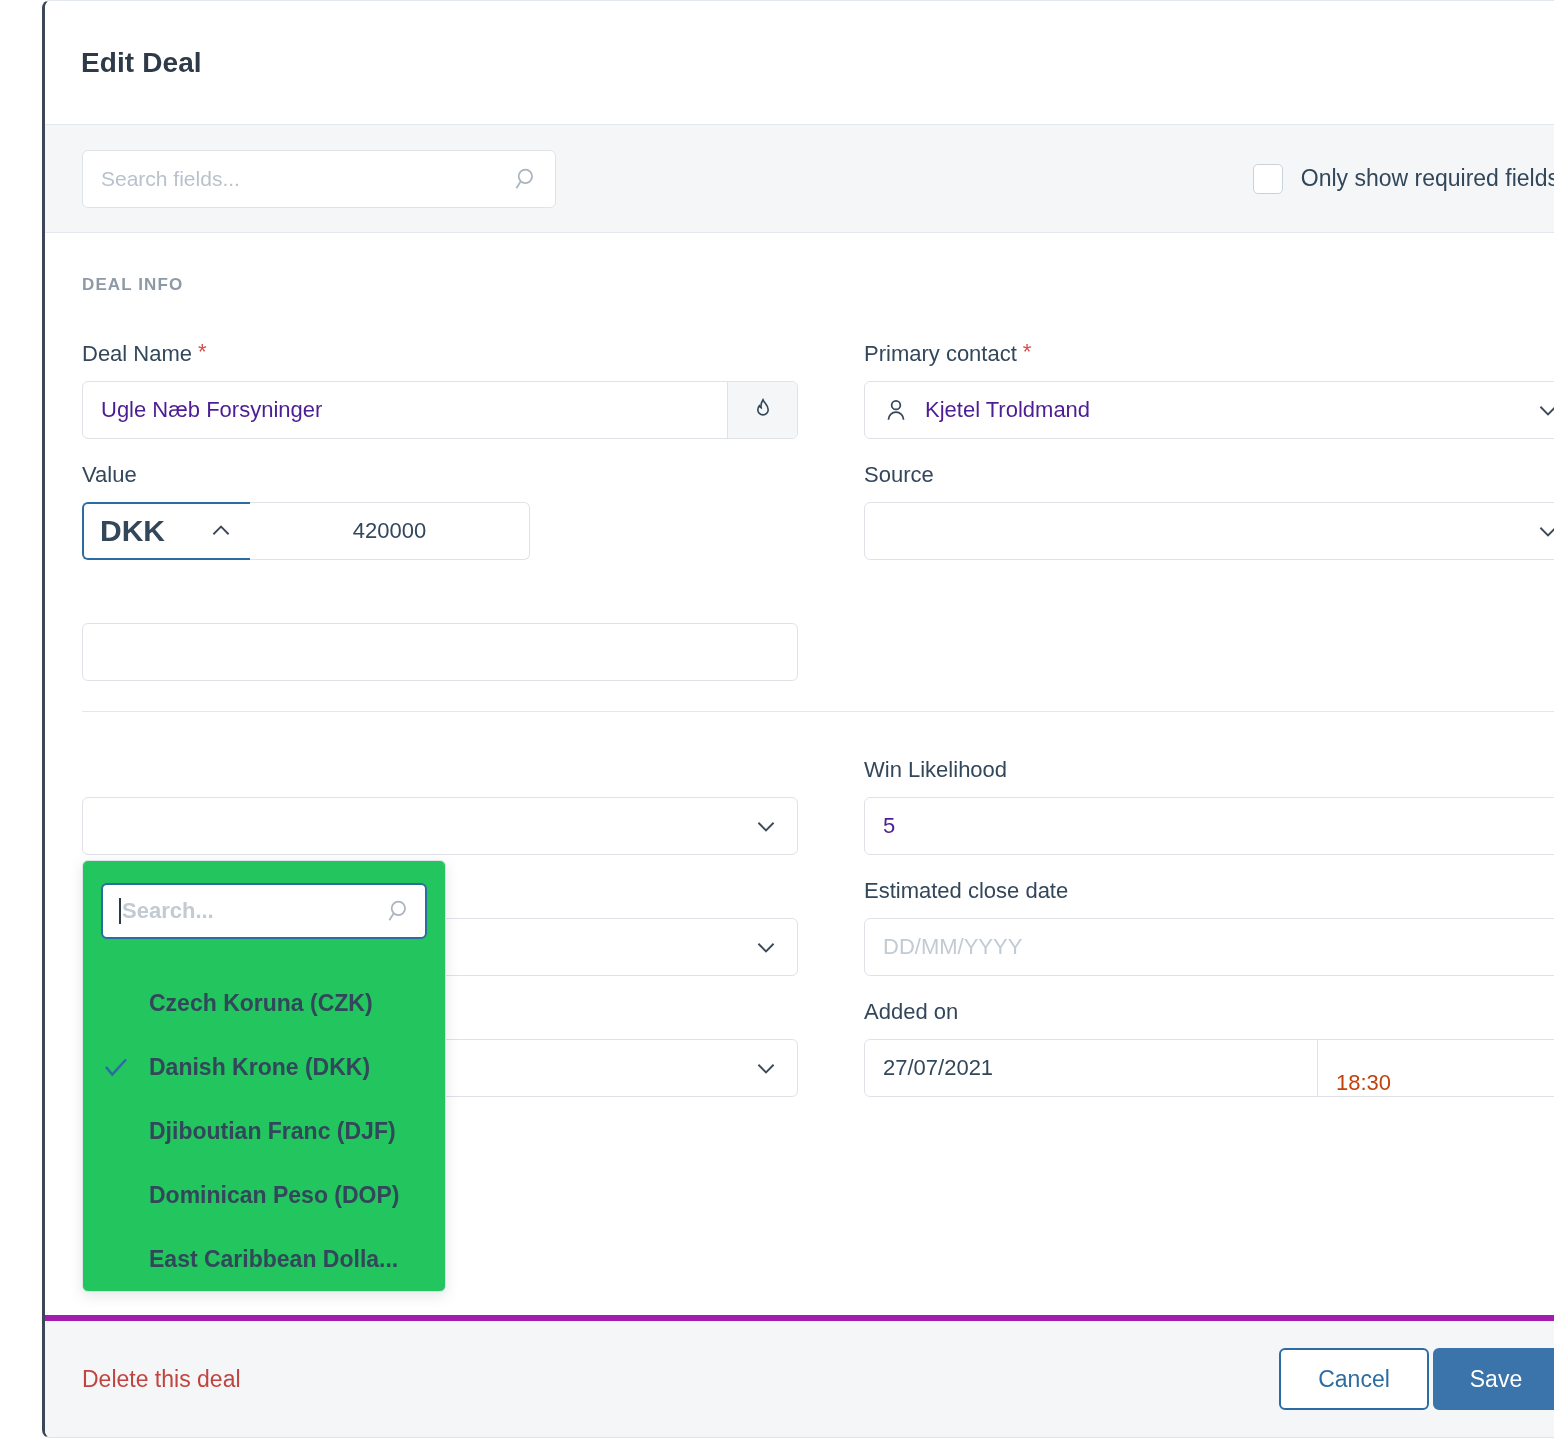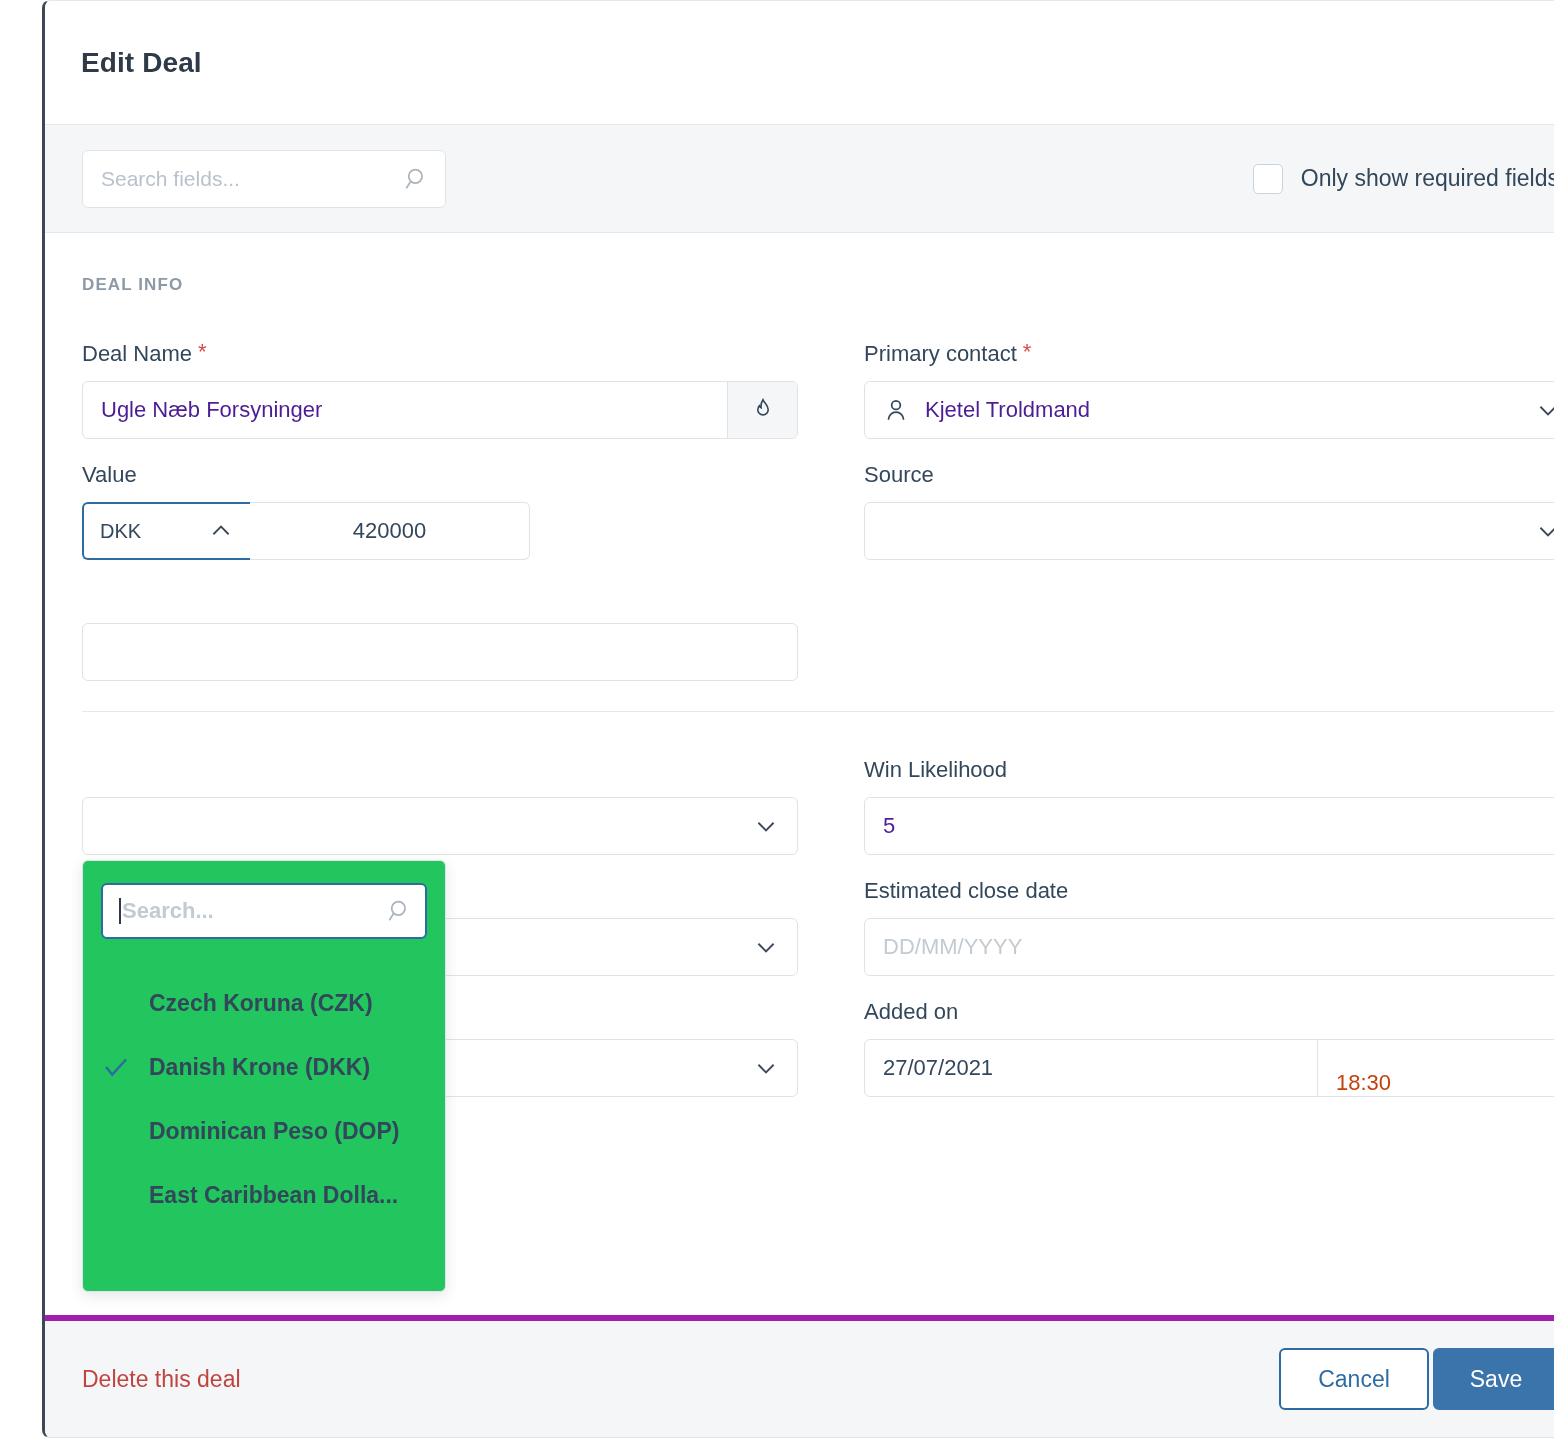--- a/index.html
+++ b/index.html
@@ -51,21 +51,21 @@
     flex: 0 0 108px;
     background: #f4f6f8;
     border-bottom: 1px solid #e3e8ee;
     display: flex;
     align-items: center;
     justify-content: space-between;
     padding: 0 36px 0 37px;
   }
   .field-search {
     position: relative;
-    width: 364px;
+    width: 474px;
     height: 58px;
     border-radius: 28px;
   }
   .field-search input {
     width: 100%;
     height: 100%;
     border: 1px solid #dfe3e8;
     border-radius: 6px;
     background: #ffffff;
     font-size: 21px;
@@ -199,24 +199,25 @@
   .currency-select {
     width: 168px;
     height: 58px;
     border: 2px solid #2d6ca2;
     border-right: none;
     border-radius: 6px 0 0 6px;
     background: #ffffff;
     display: flex;
     align-items: center;
     padding: 0 16px;
-    font-size: 20px;
+    font-size: 30px;
     color: #33475b;
     position: relative;
     z-index: 3;
+    font-weight: bold;
   }
   .currency-select .chevron-up {
     position: absolute;
     right: 16px;
     top: 50%;
     transform: translateY(-50%);
     color: #3c4858;
     display: flex;
   }
   .amount-input {
@@ -585,20 +586,28 @@
               </svg>
           </span>
           <span>Danish Krone (DKK)</span>
         </div>
         <div class="dd-item">
           <span class="dd-check empty">
             <svg width="30" height="30" viewBox="0 0 24 24" fill="none" stroke="currentColor" stroke-width="2">
                 <polyline points="4,12 9,18 20,6"></polyline>
               </svg>
           </span>
+          <span>Djiboutian Franc (DJF)</span>
+        </div>
+        <div class="dd-item">
+          <span class="dd-check empty">
+            <svg width="30" height="30" viewBox="0 0 24 24" fill="none" stroke="currentColor" stroke-width="2">
+                <polyline points="4,12 9,18 20,6"></polyline>
+              </svg>
+          </span>
           <span>Dominican Peso (DOP)</span>
         </div>
         <div class="dd-item">
           <span class="dd-check empty">
             <svg width="30" height="30" viewBox="0 0 24 24" fill="none" stroke="currentColor" stroke-width="2">
                 <polyline points="4,12 9,18 20,6"></polyline>
               </svg>
           </span>
           <span>East Caribbean Dolla...</span>
         </div>

